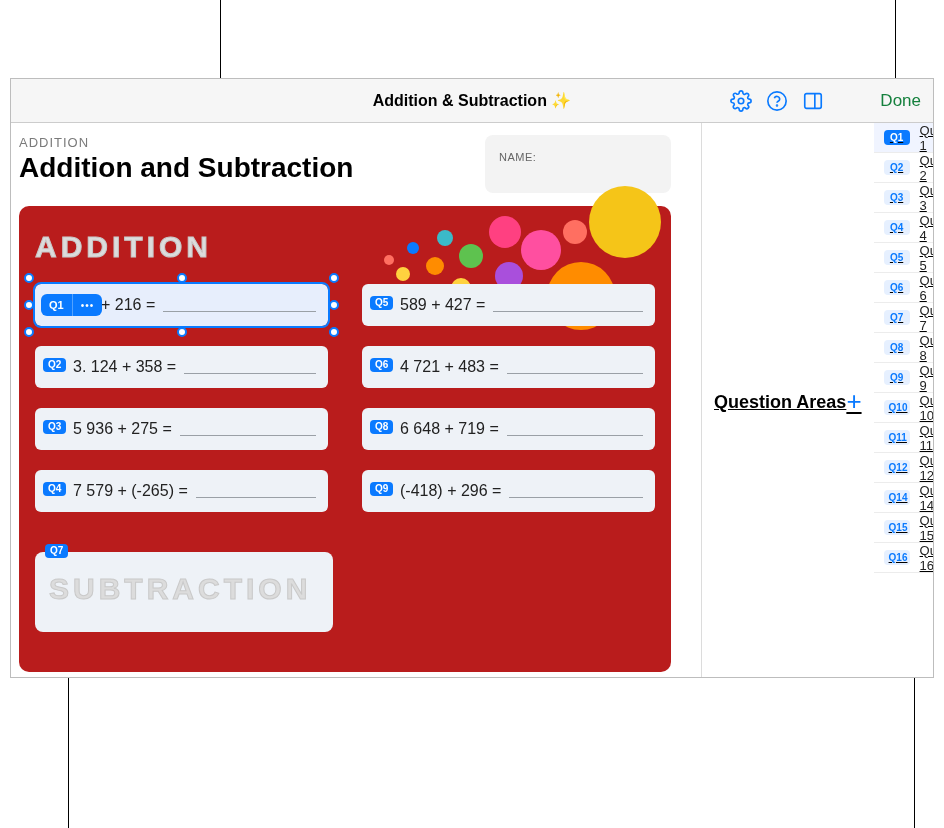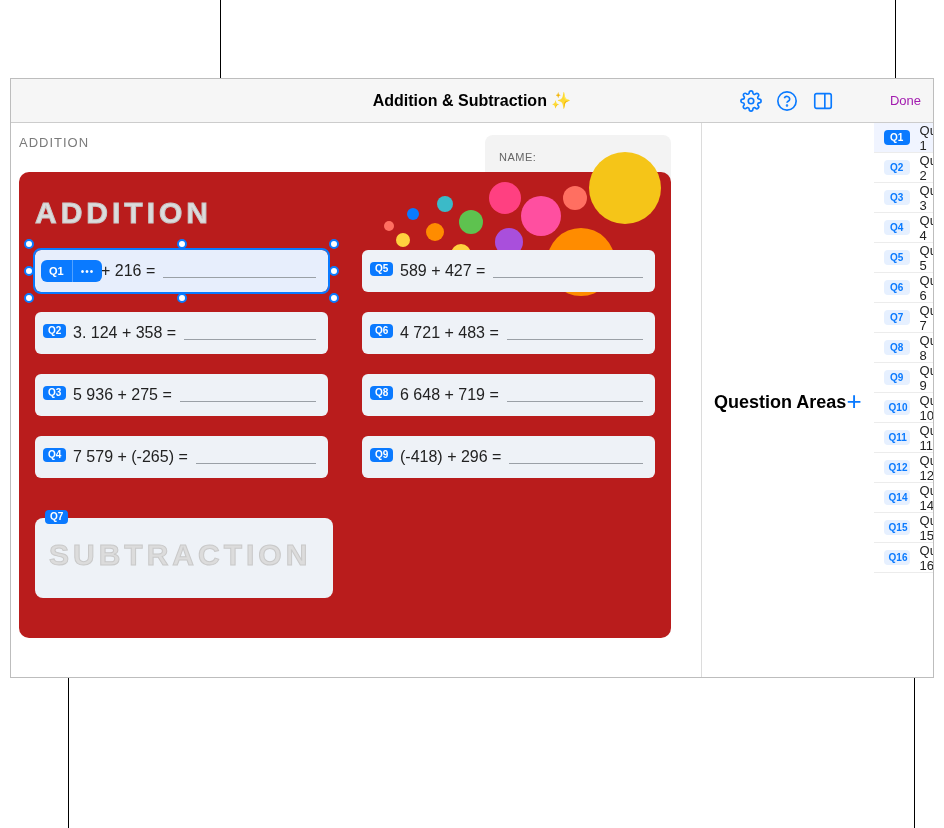--- a/index.html
+++ b/index.html
@@ -14,20 +14,21 @@
 }
 
 .frame {
   position: absolute;
   left: 10px; top: 78px;
   width: 924px; height: 600px;
   border: 1px solid #bdbdbd;
   background: #fff;
   display: flex;
   flex-direction: column;
+  text-decoration: underline;
 }
 
 
 .toolbar {
   height: 44px;
   background: #f6f6f6;
   border-bottom: 1px solid #ccc;
   display: flex;
   align-items: center;
   position: relative;
@@ -47,22 +48,22 @@
   display: flex;
   align-items: center;
   gap: 14px;
 }
 .tool-icon {
   width: 22px; height: 22px;
   color: #0a7aff;
   display: flex; align-items: center; justify-content: center;
 }
 .done-btn {
-  color: #a21caf;
-  font-size: 13px;
+  color: #15803d;
+  font-size: 17px;
   font-weight: 400;
   background: none; border: none;
   cursor: pointer;
   margin-left: 42px;
 }
 
 
 .split {
   flex: 1;
   display: flex;
@@ -302,20 +303,21 @@
         </svg>
       </div>
       <button class="done-btn">Done</button>
     </div>
   </div>
 
   <div class="split">
     <div class="canvas">
       <div class="worksheet">
         <div class="ws-label">ADDITION</div>
+        <div class="ws-title">Addition and Subtraction</div>
         <div class="name-box">
           <span>NAME:</span>
         </div>
 
         <div class="ws-body">
           <div class="bubbles" id="bubbles">
               <div class="bubble" style="left: 244px; top: -16px; width: 72px; height: 72px; background: rgb(245, 197, 24);"></div>
               <div class="bubble" style="left: 202px; top: 60px; width: 68px; height: 68px; background: rgb(255, 140, 0);"></div>
               <div class="bubble" style="left: 176px; top: 28px; width: 40px; height: 40px; background: rgb(255, 79, 160);"></div>
               <div class="bubble" style="left: 144px; top: 14px; width: 32px; height: 32px; background: rgb(255, 64, 129);"></div>

